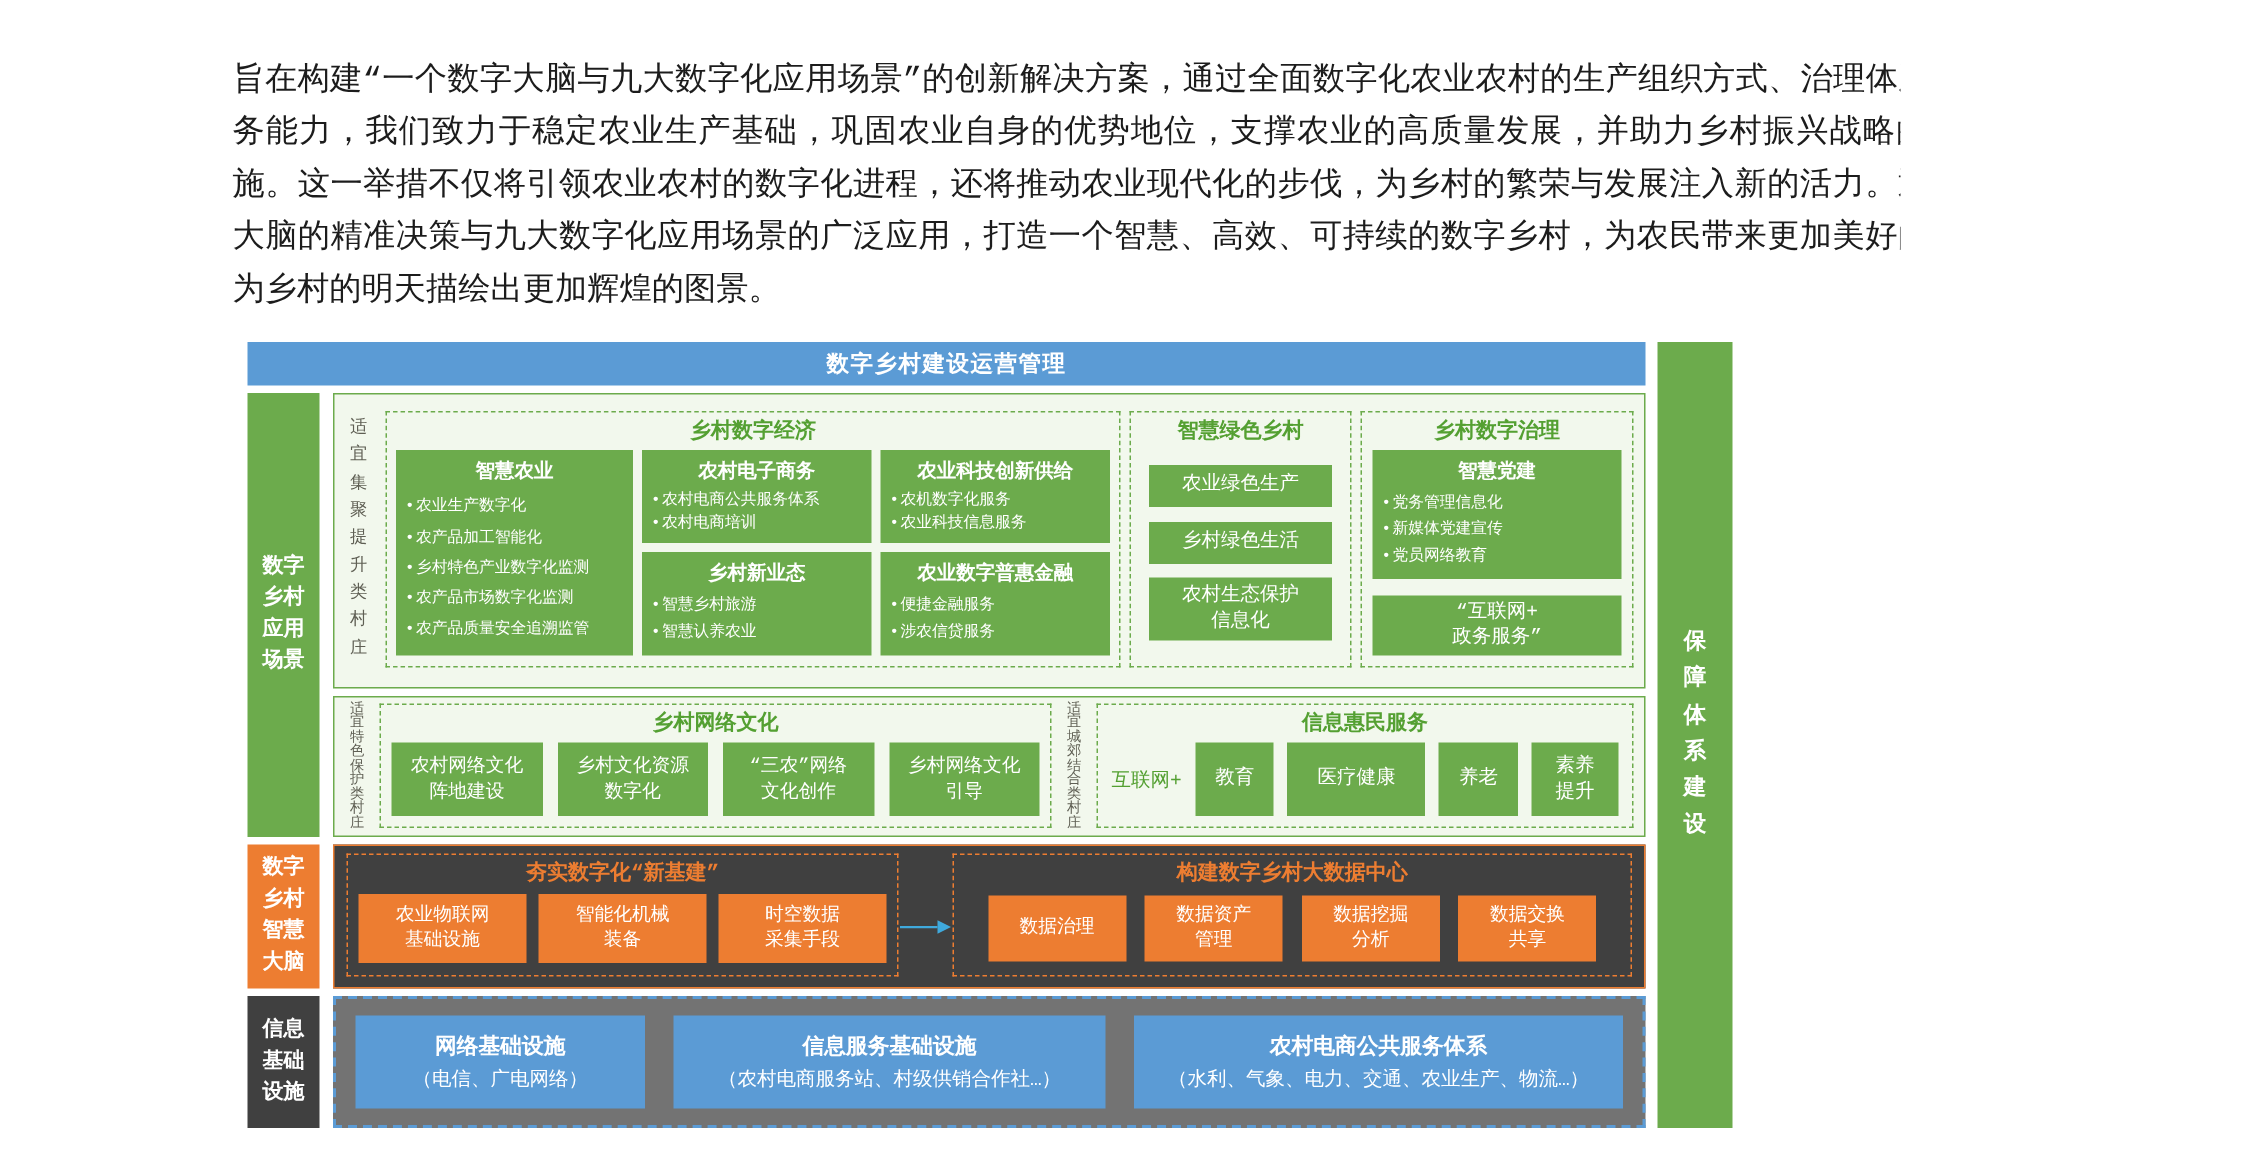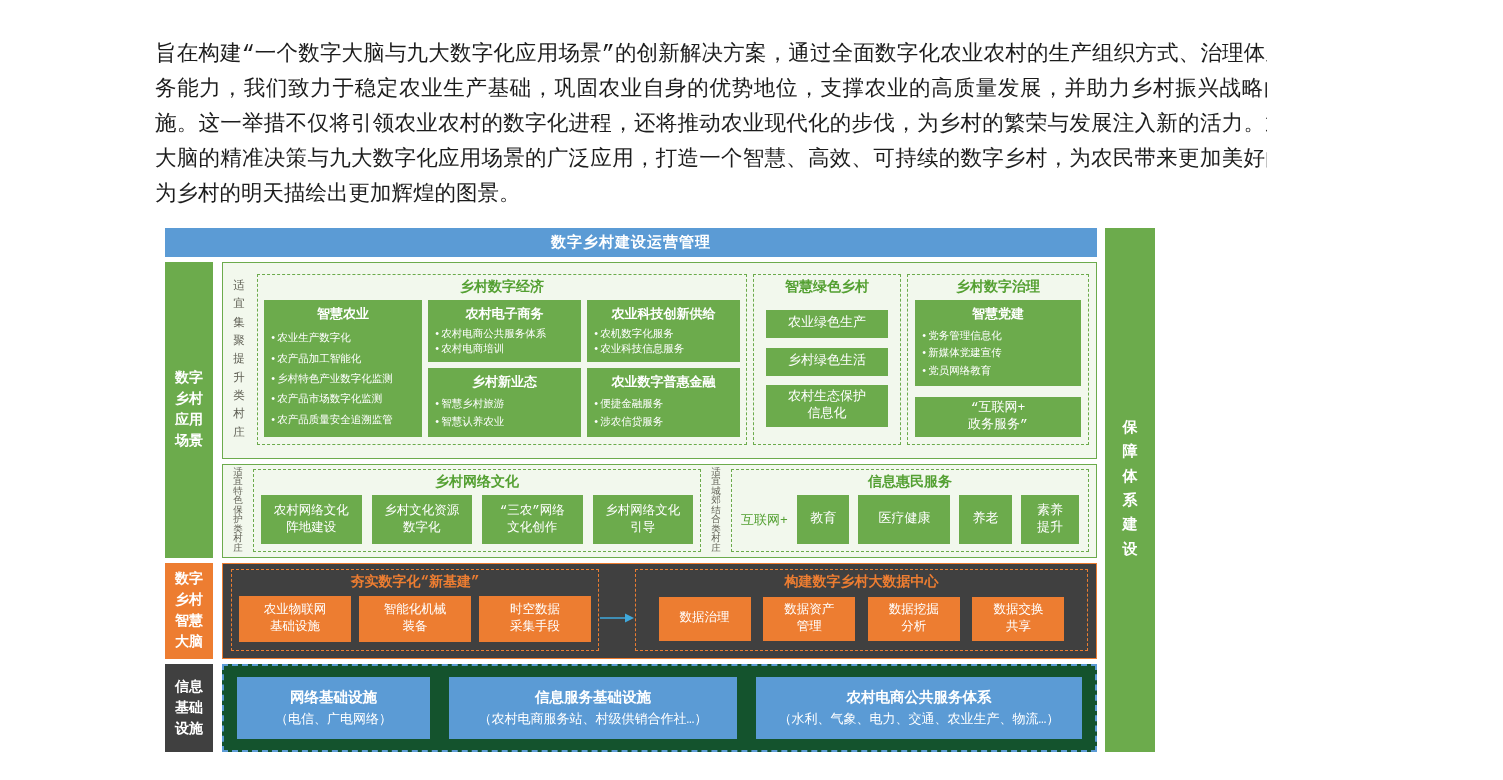--- a/index.html
+++ b/index.html
@@ -36,21 +36,21 @@
   .right-bar {
     width: 50px; background: #6CAB4C; color: #fff; font-weight: bold; font-size: 15px;
     display: flex; align-items: center; justify-content: center; text-align: center;
   }
   .right-bar .vline { line-height: 1.62; }
 
   .sec { grid-column: 2; border: 1px solid #6CAB4C; background: #F2F8ED; display: flex; }
   .sec1 { grid-row: 2; padding: 11px 7px 13px 4px; gap: 6px; }
   .sec2 { grid-row: 3; padding: 4px 7px 5px 4px; gap: 4px; }
   .sec3 { grid-row: 4; border-color: #ED7D31; background: #404040; padding: 5px 8px 7px; align-items: stretch; }
-  .sec4 { grid-row: 5; border: 2px dashed #5B9BD5; background: #14532d; padding: 11px 13px; gap: 19px; align-items: stretch; }
+  .sec4 { grid-row: 5; border: 2px dashed #5B9BD5; background: #737373; padding: 11px 13px; gap: 19px; align-items: stretch; }
 
   .vlabel { color: #5f5f54; text-align: center; display: flex; align-items: center; justify-content: center; flex: 0 0 auto; }
   .vl1 { width: 24px; font-size: 11.5px; }
   .vl1 .vline { line-height: 1.6; }
   .vl2 { width: 22px; font-size: 9.5px; }
   .vl2 .vline { line-height: 1.0; }
 
   .dash { border: 1.5px dashed #6CAB4C; display: flex; flex-direction: column; }
   .dash.orange { border-color: #ED7D31; }
   .dash-title { text-align: center; font-weight: bold; font-size: 14px; padding: 3px 0 4px; }

